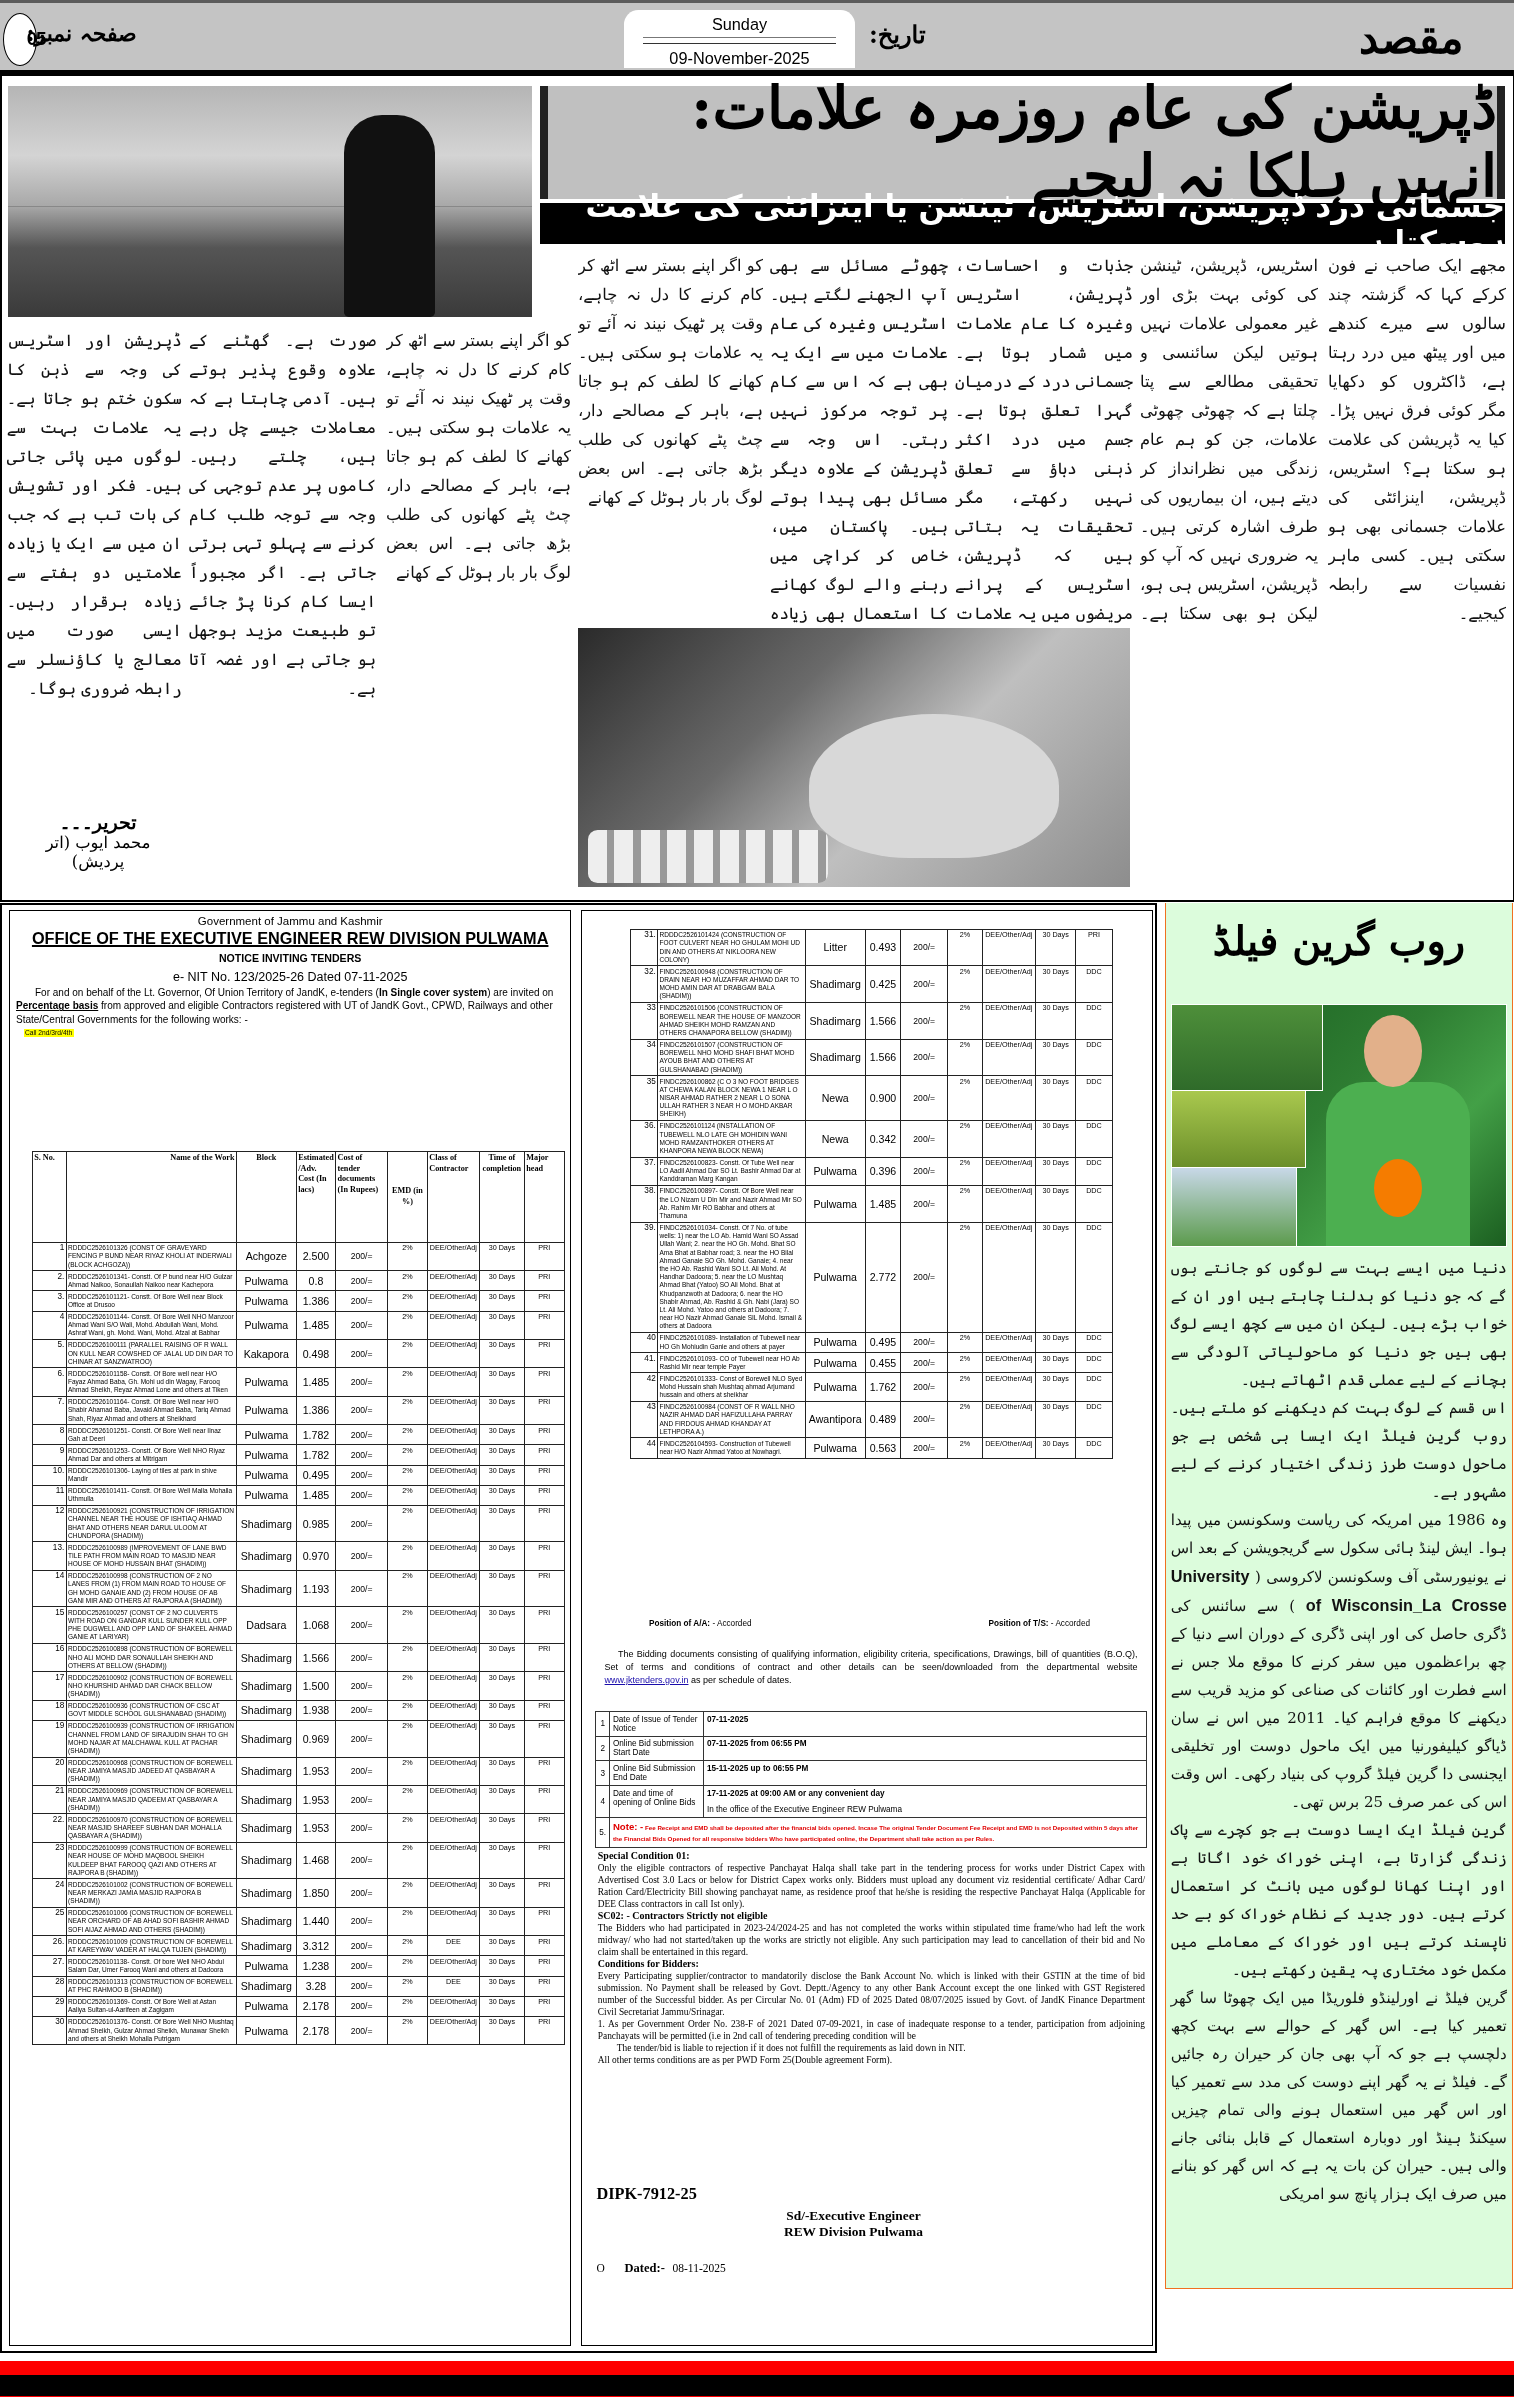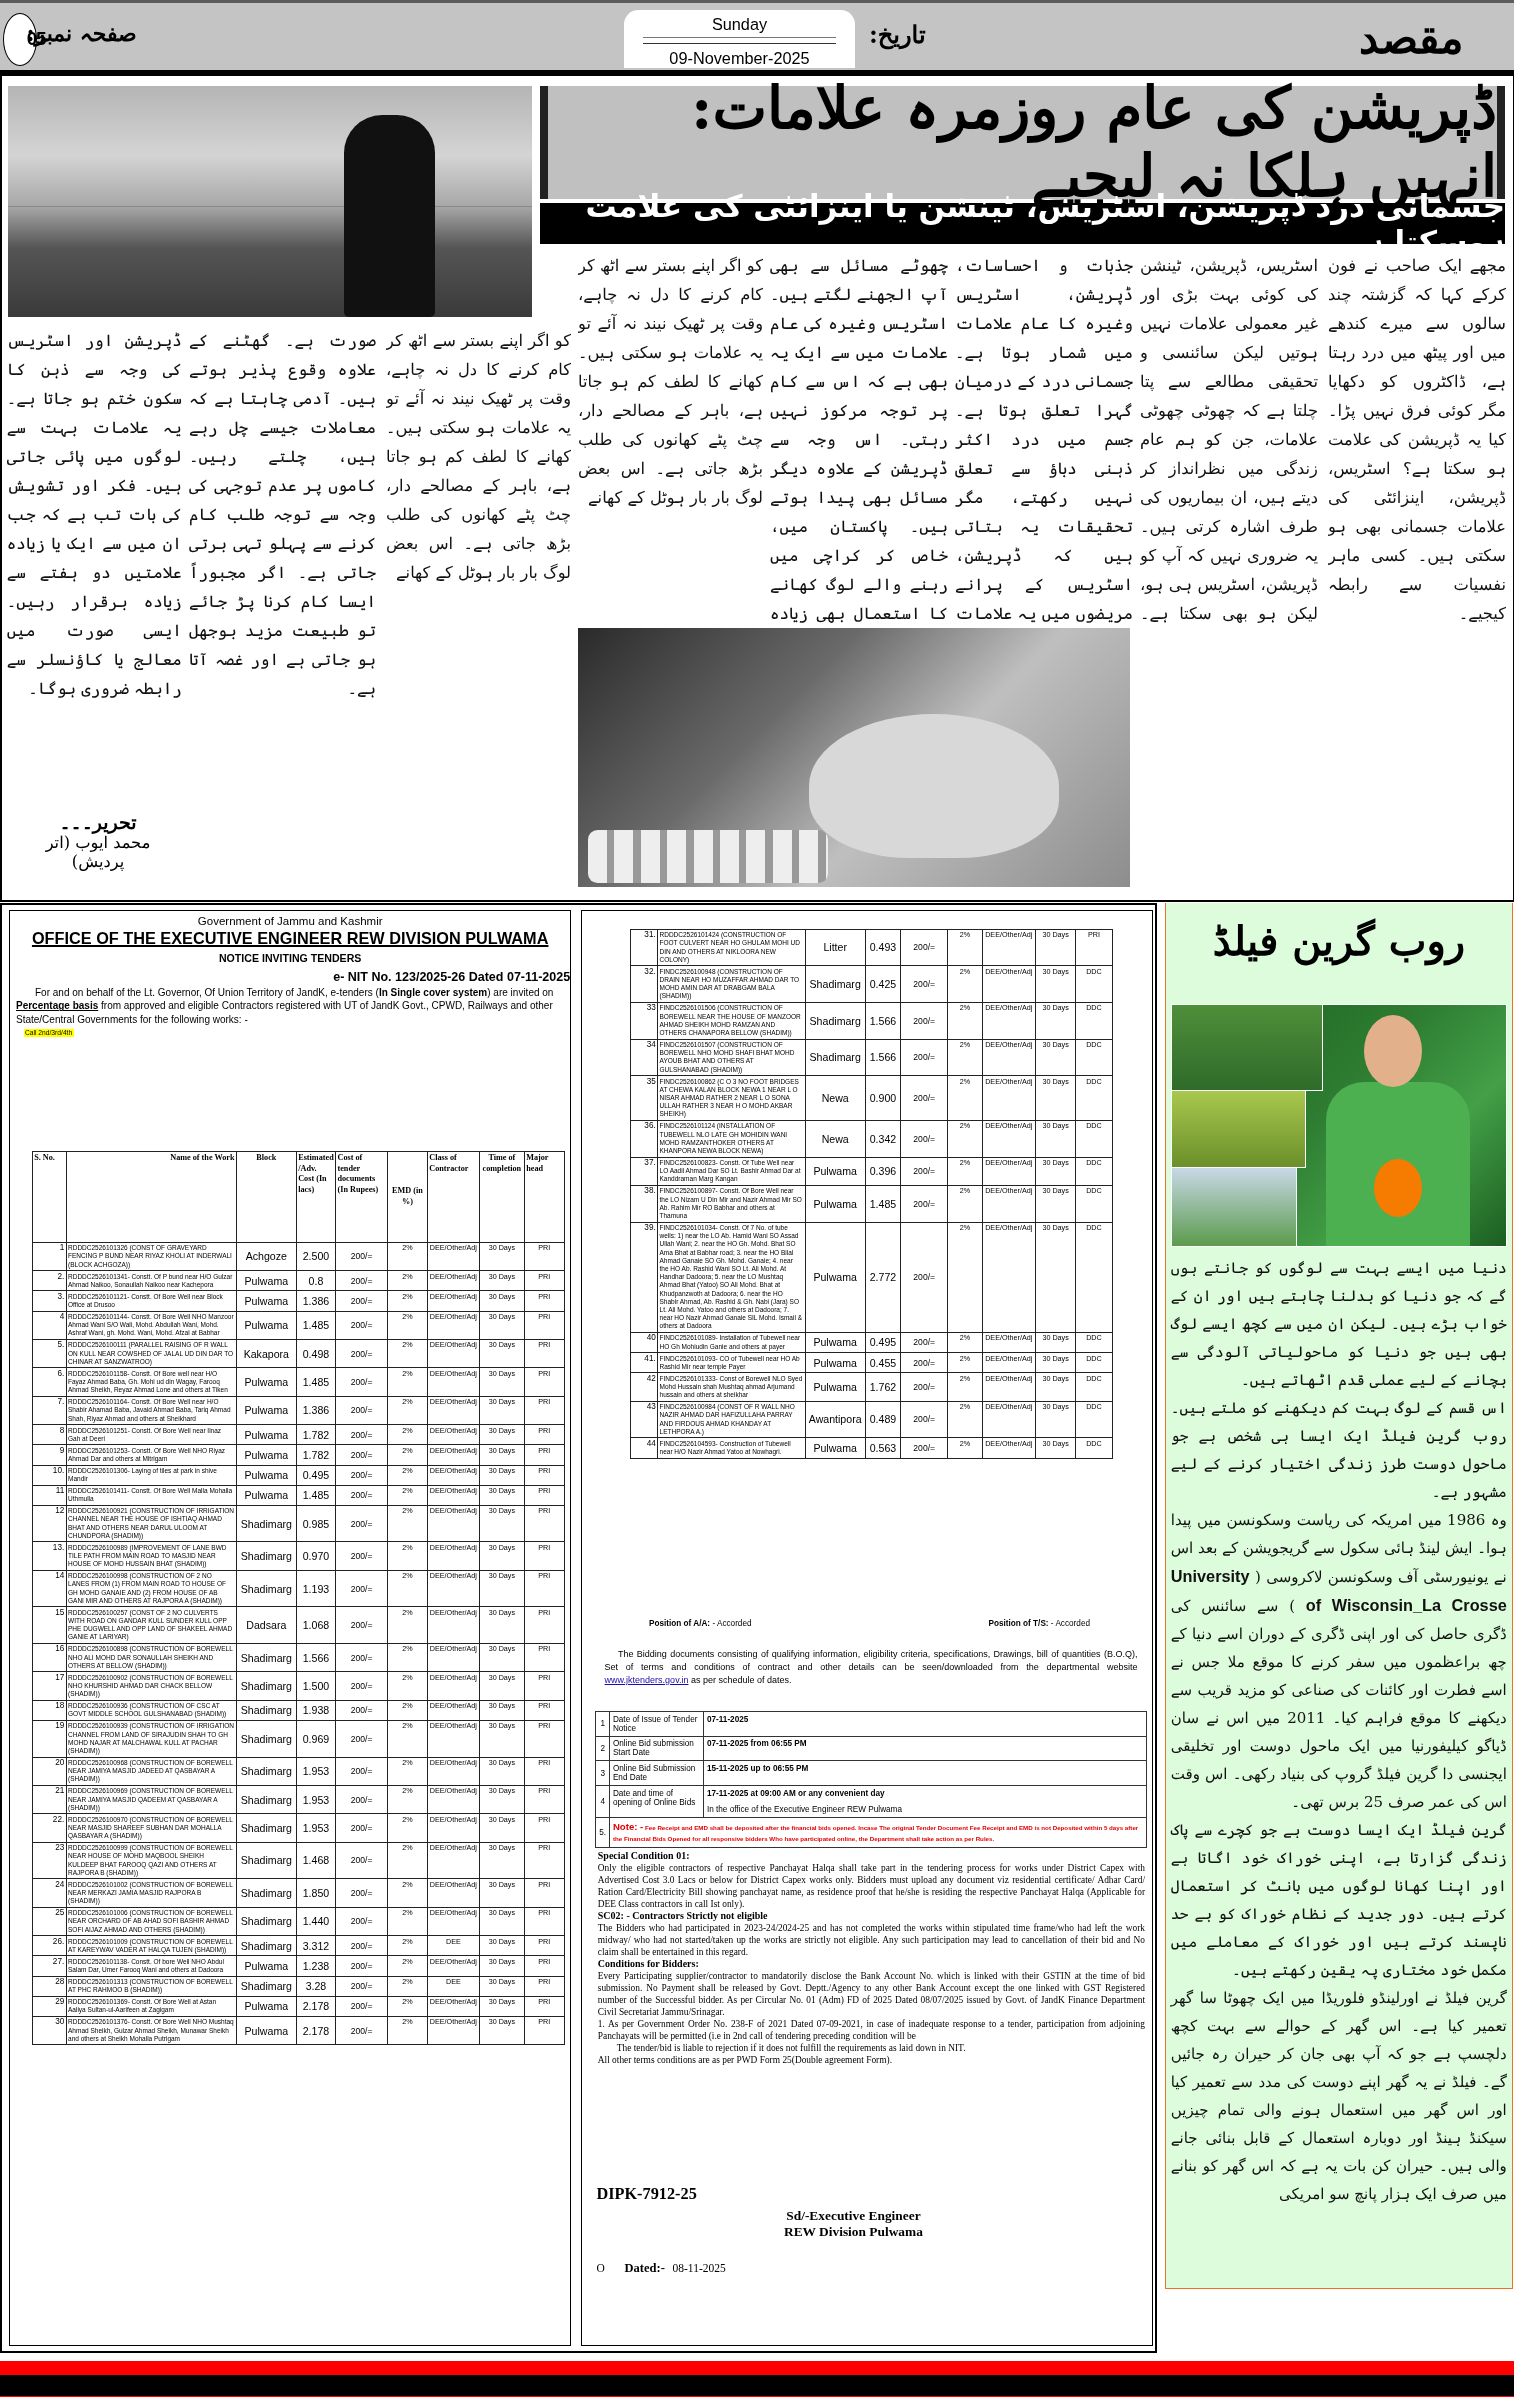--- a/index.html
+++ b/index.html
@@ -38,21 +38,21 @@
   .byline .by-head { font-weight: 900; font-size: 19px; }
   .byline .by-name { font-size: 16.3px; }
 
   
   .tender { position: absolute; left: 0; top: 903px; width: 1157px; height: 1450px; border: 2.9px solid #000; background: #fff; font-family: "Liberation Sans", sans-serif; }
   .tender .inner-left { position: absolute; left: 7.2px; top: 4.8px; width: 562px; height: 1436px; border: 1.4px solid #000; }
   .tender .inner-right { position: absolute; left: 579px; top: 4.8px; width: 572px; height: 1436px; border: 1.4px solid #000; }
   .tender h3.gov { text-align: center; font-size: 11.5px; font-weight: normal; margin-top: 3.8px; }
   .tender h1.office { text-align: center; font-size: 16.3px; font-weight: 900; text-decoration: underline; text-decoration-thickness: 1.9px; margin-top: 2.9px; }
   .tender h2.nit { text-align: center; font-size: 10.6px; font-weight: bold; margin-top: 3.8px; }
-  .tender h2.enit { text-align: right; font-size: 12.5px; font-weight: bold; margin-top: 5.8px; }
+  .tender h2.enit { text-align: center; font-size: 12.5px; font-weight: normal; margin-top: 5.8px; }
   .tender .intro { font-size: 10px; line-height: 13.4px; padding: 1.9px 5.8px; text-indent: 19px; }
   .tender .intro b { font-weight: bold; }
   .tender .intro u { font-weight: bold; }
   .tender .call { display: inline-block; background: #ffff00; font-size: 6.7px; margin-left: 13.4px; padding: 0.5px 1.4px; }
 
   table.works { border-collapse: collapse; font-family: "Liberation Sans", sans-serif; }
   table.works th, table.works td { border: 0.7px solid #222; vertical-align: top; font-size: 6.7px; line-height: 8.2px; padding: 1.4px 1.4px; }
   table.works th { font-family: "Liberation Serif", serif; font-weight: bold; font-size: 8.2px; line-height: 10.6px; text-align: left; height: 91px; }
   table.works td.blk { font-size: 10.6px; vertical-align: middle; text-align: center; }
   table.works td.cost { font-size: 10.6px; vertical-align: middle; text-align: center; }

